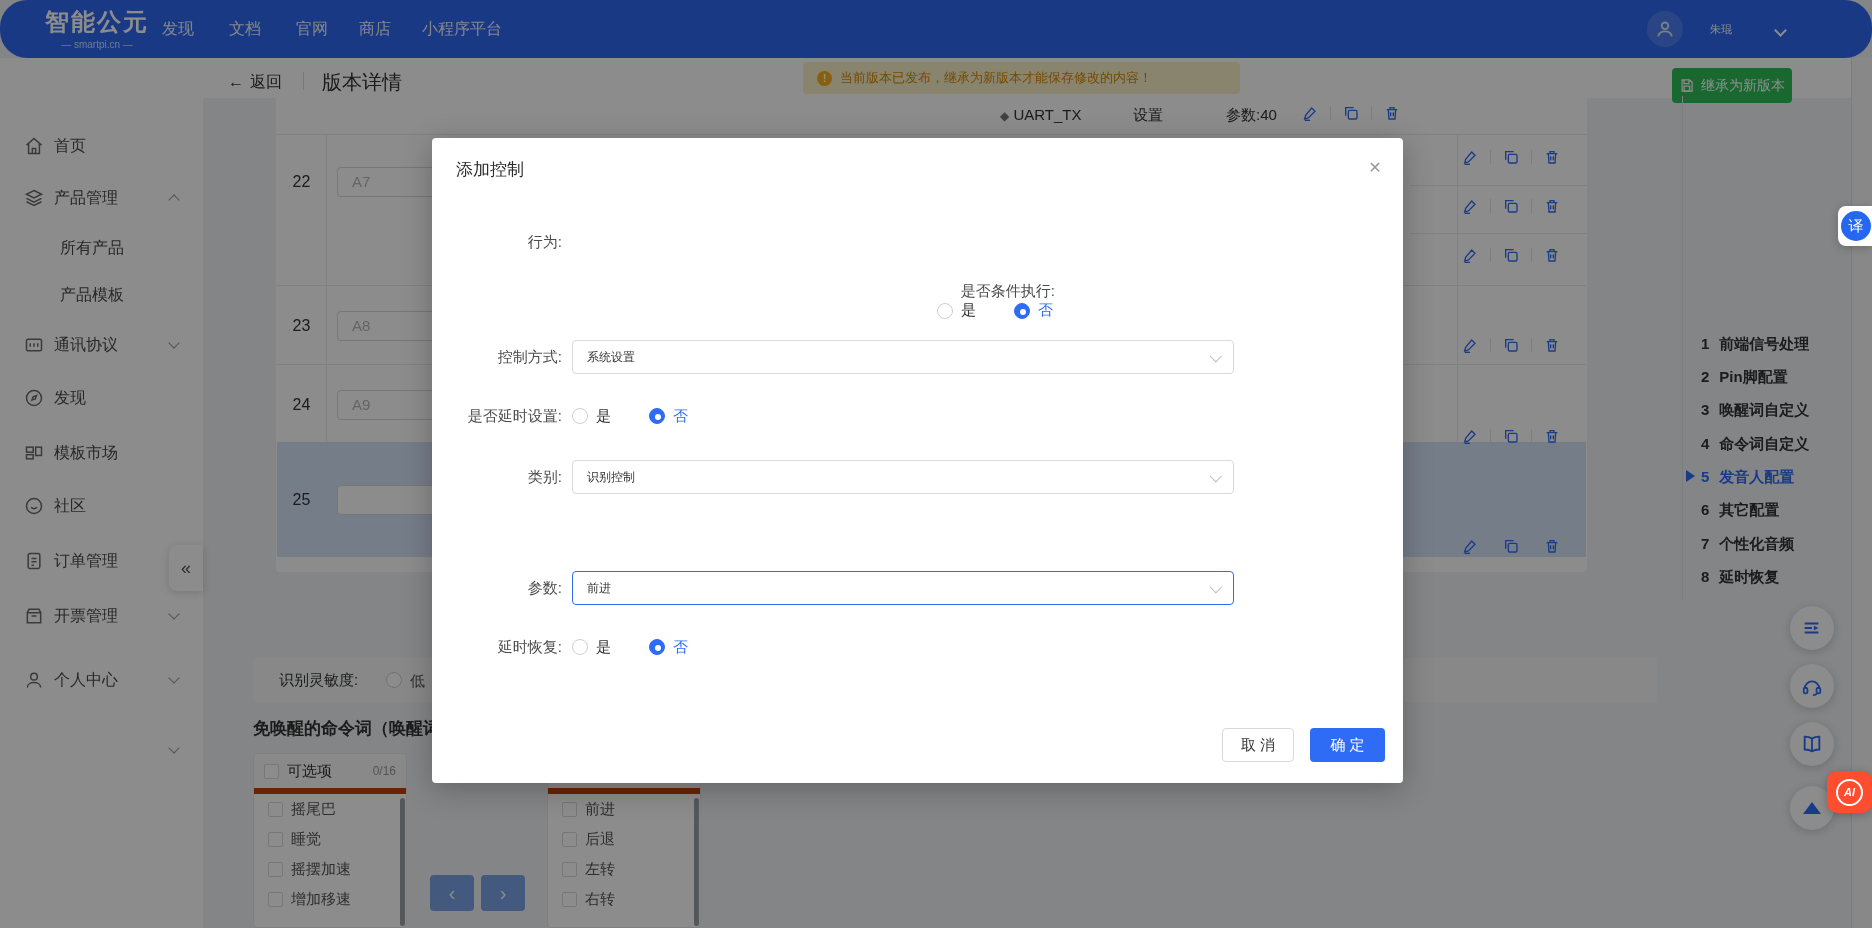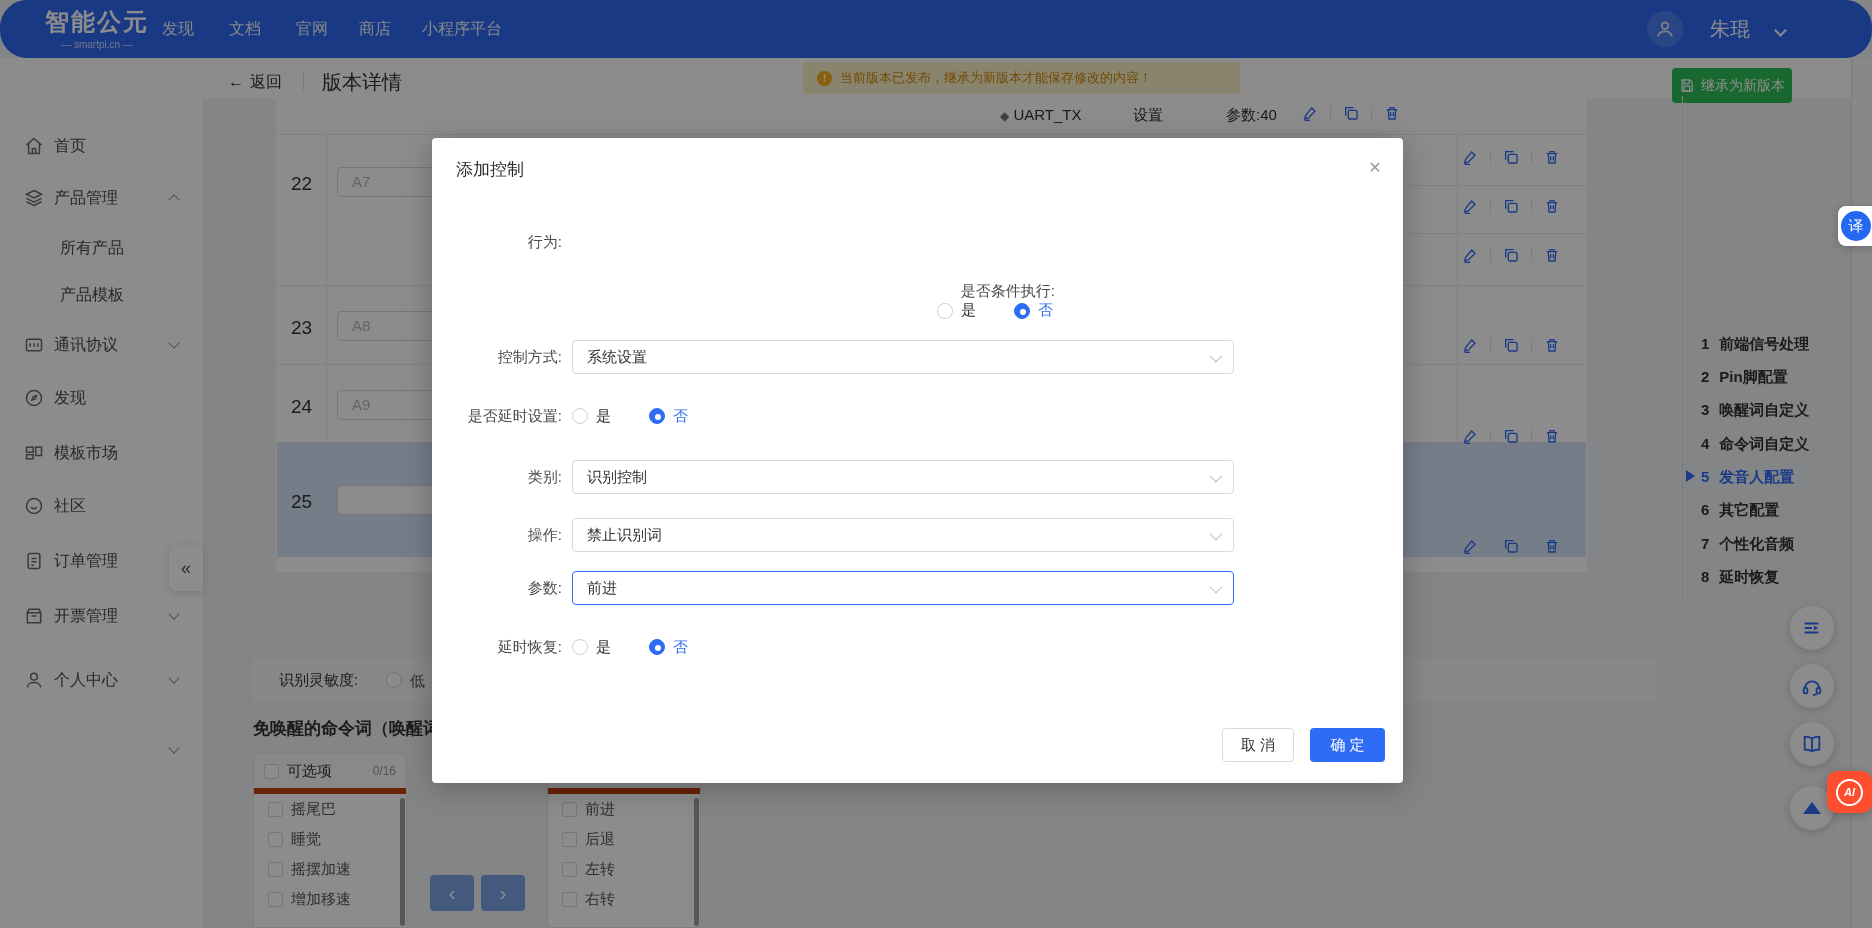--- a/index.html
+++ b/index.html
@@ -7,21 +7,21 @@
   *{box-sizing:border-box;}
   .abs{position:absolute;}
   
   .nav{position:absolute;left:0;top:0;width:1872px;height:58px;background:#3069f0;color:#fff;z-index:5;border-radius:27px;}
   .logo{position:absolute;left:32px;top:6px;width:130px;text-align:center;}
   .logo-title{font-size:24px;font-weight:bold;letter-spacing:2px;}
   .logo-tag{font-size:10px;color:rgba(255,255,255,.75);margin-top:1px;}
   .nav-item{position:absolute;top:0;height:58px;line-height:58px;font-size:16px;color:rgba(255,255,255,.92);cursor:pointer;}
   .avatar{position:absolute;left:1647px;top:11px;width:36px;height:36px;border-radius:50%;background:rgba(255,255,255,.15);
     display:flex;align-items:center;justify-content:center;}
-  .uname{position:absolute;left:1710px;top:0;height:58px;line-height:58px;font-size:20px;}
+  .uname{position:absolute;left:1710px;top:0;height:58px;line-height:58px;font-size:11px;}
   .nav-chev{position:absolute;left:1776px;top:26px;width:9px;height:9px;border-right:2px solid #fff;border-bottom:2px solid #fff;transform:rotate(45deg);}
   
   .sidebar{position:absolute;left:0;top:58px;width:203px;height:870px;background:#fff;z-index:4;padding-left:31px;}
   .sb-item{position:absolute;left:0;width:203px;height:30px;display:flex;align-items:center;font-size:16px;color:#4a4a4a;cursor:pointer;}
   .sb-item .ic{width:20px;height:20px;margin-left:24px;margin-right:10px;color:#6b6b6b;flex:none;}
   .sb-sub{padding-left:60px;}
   .chev{width:8px;height:8px;border-right:1.6px solid #999;border-bottom:1.6px solid #999;position:absolute;left:170px;}
   .chev.up{transform:rotate(-135deg);top:13px;}
   .chev.dn{transform:rotate(45deg);top:9px;}
   .collapse-handle{position:absolute;left:169px;top:487px;width:34px;height:46px;background:#fff;border-radius:8px 0 0 8px;
@@ -35,21 +35,21 @@
     display:flex;align-items:center;padding-left:14px;}
   .warn-ic{width:15px;height:15px;border-radius:50%;background:#faad14;color:#fff;font-size:11px;font-weight:bold;
     display:flex;align-items:center;justify-content:center;margin-right:8px;flex:none;}
   .warn-txt{font-size:13px;color:#d48806;white-space:nowrap;}
   .green-btn{position:absolute;left:1672px;top:68px;width:120px;height:35px;background:#2fbe58;border-radius:4px;color:#fff;
     display:flex;align-items:center;justify-content:center;font-size:14px;cursor:pointer;gap:7px;}
   
   .card{position:absolute;left:276px;top:96px;width:1311px;height:476px;background:#fff;border-radius:4px;}
   .tline{position:absolute;background:#ececec;}
   .th-txt{position:absolute;top:104px;height:22px;line-height:22px;font-size:15px;color:#333;}
-  .row-no{position:absolute;left:277px;width:49px;text-align:center;font-size:19px;color:#333;}
+  .row-no{position:absolute;left:277px;width:49px;text-align:center;font-size:16px;color:#333;}
   .cell-input{position:absolute;left:337px;width:220px;height:30px;border:1px solid #d9d9d9;border-radius:4px;background:#fff;
     font-size:15px;color:#b8b8b8;line-height:28px;padding-left:14px;}
   .hl-row{position:absolute;left:277px;top:442px;width:1309px;height:115px;background:#d5e3fa;}
   .acts{position:absolute;display:flex;align-items:center;gap:0;color:#2f6cf6;}
   .acts .a{width:16px;height:16px;cursor:pointer;}
   .acts .sep{width:1px;height:14px;background:#e3e3e3;margin:0 12px;}
   
   .sens-card{position:absolute;left:253px;top:658px;width:1404px;height:44px;background:#f7f8fa;border-radius:4px;}
   .sens-lab{position:absolute;left:279px;top:671px;font-size:15px;color:#333;}
   .rdo{display:inline-block;width:16px;height:16px;border:1px solid #cfcfcf;border-radius:50%;background:#fff;position:relative;vertical-align:middle;}
@@ -80,21 +80,21 @@
   .modal{position:absolute;left:432px;top:138px;width:971px;height:645px;background:#fff;border-radius:4px;
     box-shadow:0 6px 30px rgba(0,0,0,.25);z-index:100;}
   .m-title{position:absolute;left:24px;top:20px;font-size:17px;font-weight:500;color:#2b2b2b;}
   .m-close{position:absolute;left:928px;top:14px;width:30px;height:30px;display:flex;align-items:center;justify-content:center;
     font-size:16px;color:#999;cursor:pointer;}
   .f-row{position:absolute;left:0;width:1126px;height:34px;display:flex;align-items:center;}
   .f-label{width:130px;text-align:right;font-size:15px;color:#4d4d4d;margin-right:10px;flex:none;white-space:nowrap;}
   .selbox{width:662px;height:34px;border:1px solid #d9d9d9;border-radius:4px;display:flex;align-items:center;
     justify-content:space-between;padding:0 14px;cursor:pointer;background:#fff;}
   .selbox.focus{border:1.5px solid #2f6cf6;}
-  .selbox .val{font-size:15px;color:#333;}
+  .selbox .val{font-size:12px;color:#333;}
   .sel-chev{width:9px;height:9px;border-right:1.6px solid #bbb;border-bottom:1.6px solid #bbb;transform:rotate(45deg) translateY(-2px);}
   .rgroup{display:flex;align-items:center;gap:8px;font-size:15px;color:#333;}
   .rgroup .gap{width:22px;}
   .blue{color:#2f6cf6;}
   .btn{position:absolute;top:590px;height:34px;border-radius:4px;display:flex;align-items:center;justify-content:center;
     font-size:15px;cursor:pointer;}
   .btn.cancel{left:790px;width:72px;background:#fff;border:1px solid #d9d9d9;color:#333;}
   .btn.ok{left:878px;width:75px;background:#2f6cf6;color:#fff;}
   
   .tr-widget{position:absolute;left:1838px;top:206px;width:34px;height:40px;background:#fff;border-radius:8px 0 0 8px;
@@ -603,27 +603,20 @@
   </div>
 
   <div class="f-row" style="top:322px;">
     <span class="f-label">类别:</span>
     <div class="selbox">
       <span class="val">识别控制</span>
       <i class="sel-chev"></i>
     </div>
   </div>
 
-  <div class="f-row" style="top:380px;">
-    <span class="f-label">操作:</span>
-    <div class="selbox">
-      <span class="val">禁止识别词</span>
-      <i class="sel-chev"></i>
-    </div>
-  </div>
 
   <div class="f-row" style="top:433px;">
     <span class="f-label">参数:</span>
     <div class="selbox focus">
       <span class="val">前进</span>
       <i class="sel-chev"></i>
     </div>
   </div>
 
   <div class="f-row" style="top:492px;">

